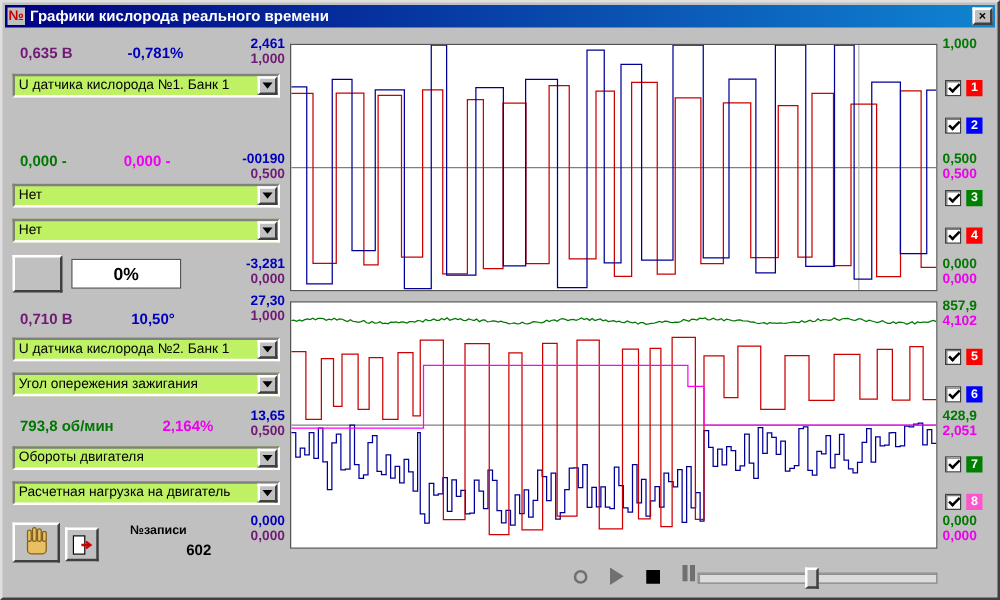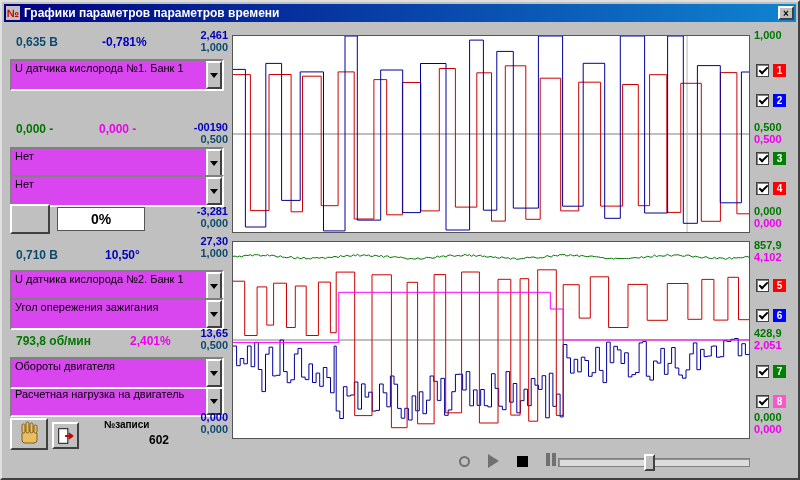--- a/index.html
+++ b/index.html
@@ -14,24 +14,24 @@
     display:flex; align-items:center; gap:4px; padding:0 2px; }
   .title-icon { width:14px; height:14px; background:#c0c0c0; color:#cc0000;
     font-weight:bold; font-size:11px; display:flex; align-items:center; justify-content:center; }
   .title-text { color:#fff; font-weight:bold; font-size:12px; flex:1;
     white-space:nowrap; overflow:hidden; }
   .close-btn { width:16px; height:14px; background:#c0c0c0; border:2px solid;
     border-color:#fff #404040 #404040 #fff; font-size:10px; line-height:9px;
     font-weight:bold; color:#000; display:flex; align-items:center; justify-content:center; cursor:default; }
 
   .val { position:absolute; font-size:12px; font-weight:bold; white-space:nowrap; }
-  .red { color:#0c4a6e; } .blue { color:#0000bb; }
+  .red { color:#701a75; } .blue { color:#0000bb; }
   .green { color:#007700; } .magenta { color:#ee00ee; }
 
-  .combo { position:absolute; left:8px; width:214px; height:32px; background:#d946ef;
+  .combo { position:absolute; left:8px; width:214px; height:19px; background:#bef264;
     border:2px solid; border-color:#808080 #fff #fff #808080; display:flex; }
   .combo-text { flex:1; font-size:11px; padding:1px 3px; white-space:nowrap; overflow:hidden; }
   .combo-btn { width:16px; background:#c0c0c0; border:2px solid;
     border-color:#fff #404040 #404040 #fff; display:flex; align-items:center; justify-content:center; }
   .arrow { width:0; height:0; border-left:4px solid transparent;
     border-right:4px solid transparent; border-top:5px solid #000; }
 
   .icon-btn { position:absolute; background:#c0c0c0; border:2px solid;
     border-color:#fff #404040 #404040 #fff; display:flex;
     align-items:center; justify-content:center; padding:0; }
@@ -70,21 +70,21 @@
   .slider-thumb { position:absolute; top:-5px; width:11px; height:17px; background:#c0c0c0;
     border:2px solid; border-color:#fff #404040 #404040 #fff; }
 </style>
 </head>
 <body>
 
 <div id="win">
 
   <div class="titlebar">
     <span class="title-icon">№</span>
-    <span class="title-text">Графики параметров параметров времени</span>
+    <span class="title-text">Графики кислорода реального времени</span>
     <button class="close-btn">
         <span>×</span>
       </button>
   </div>
 
   <span class="val red" style="left:14px;top:33px">0,635 В</span>
   <span class="val blue" style="left:100px;top:33px">-0,781%</span>
 
   <div class="combo" style="top:57px">
     <span class="combo-text">U датчика кислорода №1. Банк 1</span>
@@ -124,21 +124,21 @@
       </span>
   </div>
   <div class="combo" style="top:296px">
     <span class="combo-text">Угол опережения зажигания</span>
     <span class="combo-btn">
         <span class="arrow"></span>
       </span>
   </div>
 
   <span class="val green" style="left:14px;top:332px">793,8 об/мин</span>
-  <span class="val magenta" style="left:128px;top:332px">2,401%</span>
+  <span class="val magenta" style="left:128px;top:332px">2,164%</span>
 
   <div class="combo" style="top:383px">
     <span class="combo-text">Расчетная нагрузка на двигатель</span>
     <span class="combo-btn">
         <span class="arrow"></span>
       </span>
   </div>
   <div class="combo" style="top:355px">
     <span class="combo-text">Обороты двигателя</span>
     <span class="combo-btn">

